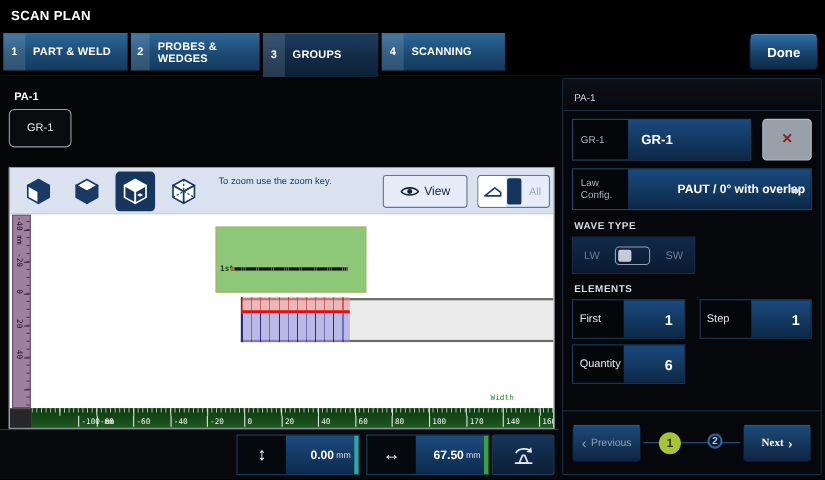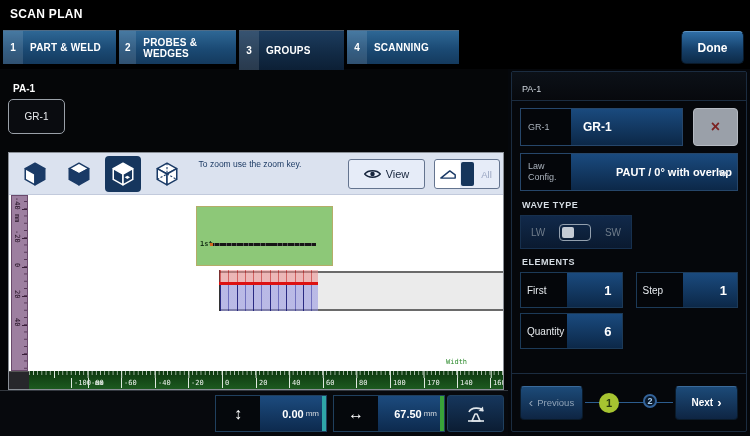--- a/index.html
+++ b/index.html
@@ -171,21 +171,21 @@
   .efield .elbl { width:46px; display:flex; align-items:center; padding-left:6px; font-size:10px; color:#e6eaee; }
   .efield .eval { flex:1; background:linear-gradient(180deg,#1a4a7e,#0c2848);
                   display:flex; align-items:center; justify-content:flex-end; padding-right:10px;
                   font-size:13px; font-weight:bold; color:#fff; }
   #nav-row { border-top:1px solid #1b2c40; height:58px; display:flex; align-items:center;
              padding:0 8px; margin-top:auto; }
   .nav-btn { width:63px; height:34px; background:linear-gradient(180deg,#1c4a78,#0e2543);
              border:1px solid #0a1a2a; border-top:1px solid #3a6a9a; border-radius:4px;
              display:flex; align-items:center; justify-content:center; gap:4px; cursor:pointer; }
   #prev-btn { color:#8fa2b6; font-size:9.5px; }
-  #next-btn { color:#fff; font-size:10px; font-weight:bold; }
+  #next-btn { color:#fff; font-size:10px; font-weight:bold;font-family:Liberation Serif, serif; }
   .chev { font-size:13px; line-height:1; }
   #step-track { flex:1; position:relative; height:34px; }
   #step-line { position:absolute; left:2px; right:2px; top:16px; height:1px; background:#2c5c8e; }
   #step-1 { position:absolute; left:16px; top:7px; width:20px; height:20px; border-radius:50%;
             background:#a7c431; color:#2a3a10; font-size:11px; font-weight:bold;
             display:flex; align-items:center; justify-content:center; }
   #step-2 { position:absolute; right:18px; top:8px; width:14px; height:14px; border-radius:50%;
             background:#0b1a2c; border:2px solid #33639a; color:#a8cdf0; font-size:9px; font-weight:bold;
             display:flex; align-items:center; justify-content:center; }
 </style>

